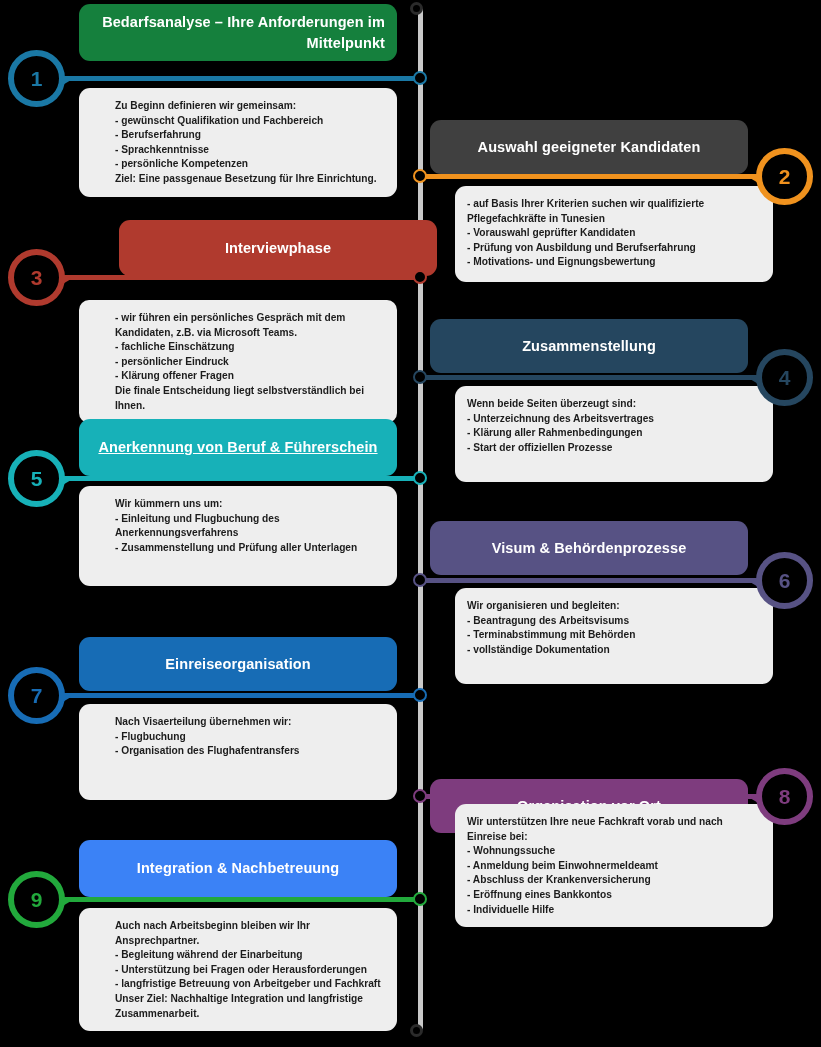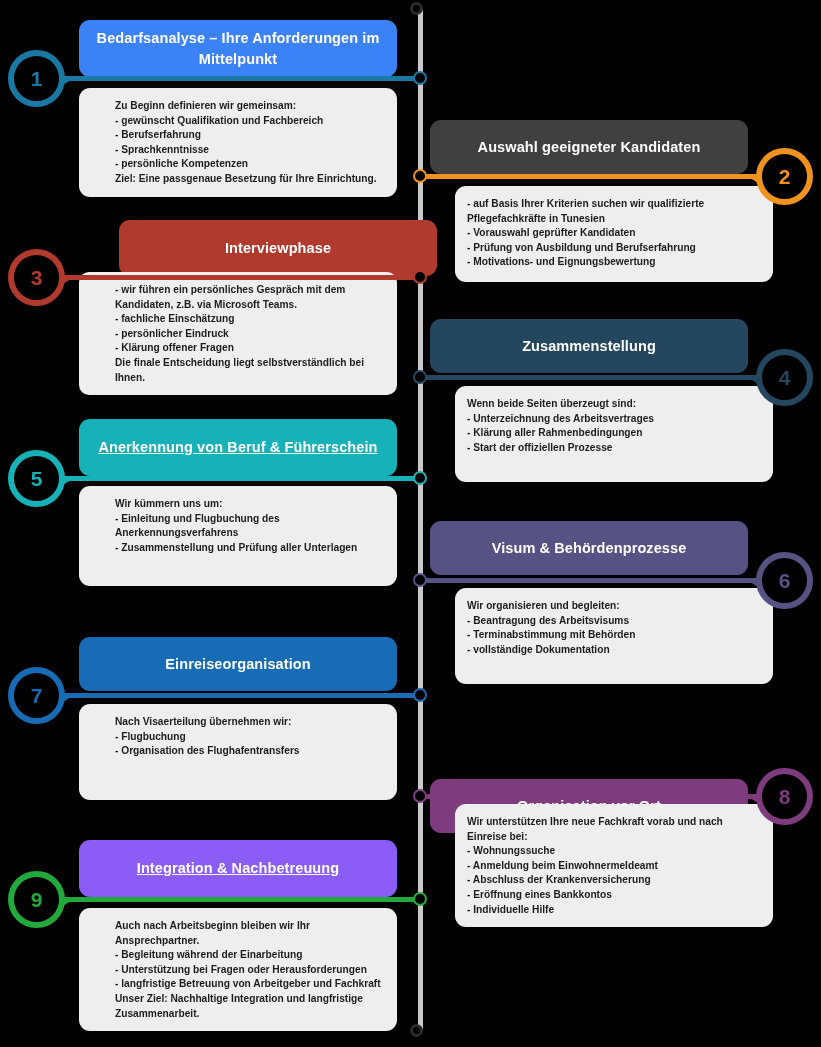--- a/index.html
+++ b/index.html
@@ -125,21 +125,21 @@
 <body>
 
 <div id="canvas">
 
   <div class="axis-line"></div>
   <div class="axis-cap top"></div>
   <div class="axis-cap bottom"></div>
 
   <div id="steps-container">
       <div class="step left-side">
-        <div class="title-card" style="top: 20px; height: 57px; background: #3b82f6;">Bedarfsanalyse – Ihre
+        <div class="title-card" style="top: 4px; height: 57px; background: #15803d; text-align: right;">Bedarfsanalyse – Ihre
 Anforderungen im Mittelpunkt</div>
         <div class="body-card" style="top: 88px; min-height: 100px;">Zu Beginn definieren wir gemeinsam:
 - gewünscht Qualifikation und Fachbereich
 - Berufserfahrung
 -  Sprachkenntnisse
 - persönliche Kompetenzen
 Ziel: Eine passgenaue Besetzung für Ihre Einrichtung.</div>
         <div class="connector" style="background: rgb(26, 120, 165); top: 76px; left: 58px; width: 362px;"></div>
         <div class="axis-marker" style="top: 71px; border-color: rgb(26, 120, 165);"></div>
         <div class="num-bubble" style="border-color: rgb(26, 120, 165); color: rgb(26, 120, 165); top: 50px; left: 8px;">
@@ -155,21 +155,21 @@
 - Motivations- und Eignungsbewertung</div>
         <div class="connector" style="background: rgb(240, 146, 30); top: 174px; left: 420px; width: 344px;"></div>
         <div class="axis-marker" style="top: 169px; border-color: rgb(240, 146, 30);"></div>
         <div class="num-bubble" style="border-color: rgb(240, 146, 30); color: rgb(240, 146, 30); top: 148px; left: 756px;">
           <span>2</span>
           <span class="tip" style="left: -12px; top: 18px; border-top: 6px solid transparent; border-bottom: 6px solid transparent; border-right: 10px solid rgb(240, 146, 30);"></span>
         </div>
       </div>
       <div class="step left-side">
         <div class="title-card" style="top: 220px; height: 56px; background: rgb(176, 58, 46); margin-left: 40px;">Interviewphase</div>
-        <div class="body-card" style="top: 272px; min-height: 98px; border-radius: 10px;">- wir führen ein persönliches Gespräch mit dem Kandidaten, z.B. via Microsoft Teams.
+        <div class="body-card" style="top: 300px; min-height: 98px; border-radius: 10px;">- wir führen ein persönliches Gespräch mit dem Kandidaten, z.B. via Microsoft Teams.
 - fachliche Einschätzung
 - persönlicher Eindruck
 - Klärung offener Fragen
 Die finale Entscheidung liegt selbstverständlich bei Ihnen.</div>
         <div class="connector" style="background: rgb(176, 58, 46); top: 275px; left: 58px; width: 362px;"></div>
         <div class="axis-marker" style="top: 270px; border-color: rgb(176, 58, 46);"></div>
         <div class="num-bubble" style="border-color: rgb(176, 58, 46); color: rgb(176, 58, 46); top: 249px; left: 8px;">
           <span>3</span>
           <span class="tip" style="right: -12px; top: 18px; border-top: 6px solid transparent; border-bottom: 6px solid transparent; border-left: 10px solid rgb(176, 58, 46);"></span>
         </div>
@@ -235,21 +235,21 @@
 - Eröffnung eines Bankkontos
 - Individuelle Hilfe</div>
         <div class="connector" style="background: rgb(126, 60, 126); top: 794px; left: 420px; width: 344px;"></div>
         <div class="axis-marker" style="top: 789px; border-color: rgb(126, 60, 126);"></div>
         <div class="num-bubble" style="border-color: rgb(126, 60, 126); color: rgb(126, 60, 126); top: 768px; left: 756px;">
           <span>8</span>
           <span class="tip" style="left: -12px; top: 18px; border-top: 6px solid transparent; border-bottom: 6px solid transparent; border-right: 10px solid rgb(126, 60, 126);"></span>
         </div>
       </div>
       <div class="step left-side">
-        <div class="title-card" style="top: 840px; height: 57px; background: #8b5cf6; text-decoration: underline;">Integration &amp;
+        <div class="title-card" style="top: 840px; height: 57px; background: #3b82f6;">Integration &amp;
 Nachbetreuung</div>
         <div class="body-card" style="top: 908px; min-height: 100px;">Auch nach Arbeitsbeginn bleiben wir Ihr Ansprechpartner.
 - Begleitung während der Einarbeitung
 - Unterstützung bei Fragen oder Herausforderungen
 - langfristige Betreuung von Arbeitgeber und Fachkraft
 Unser Ziel: Nachhaltige Integration und langfristige Zusammenarbeit.</div>
         <div class="connector" style="background: rgb(34, 169, 60); top: 897px; left: 58px; width: 362px;"></div>
         <div class="axis-marker" style="top: 892px; border-color: rgb(34, 169, 60);"></div>
         <div class="num-bubble" style="border-color: rgb(34, 169, 60); color: rgb(34, 169, 60); top: 871px; left: 8px;">
           <span>9</span>

